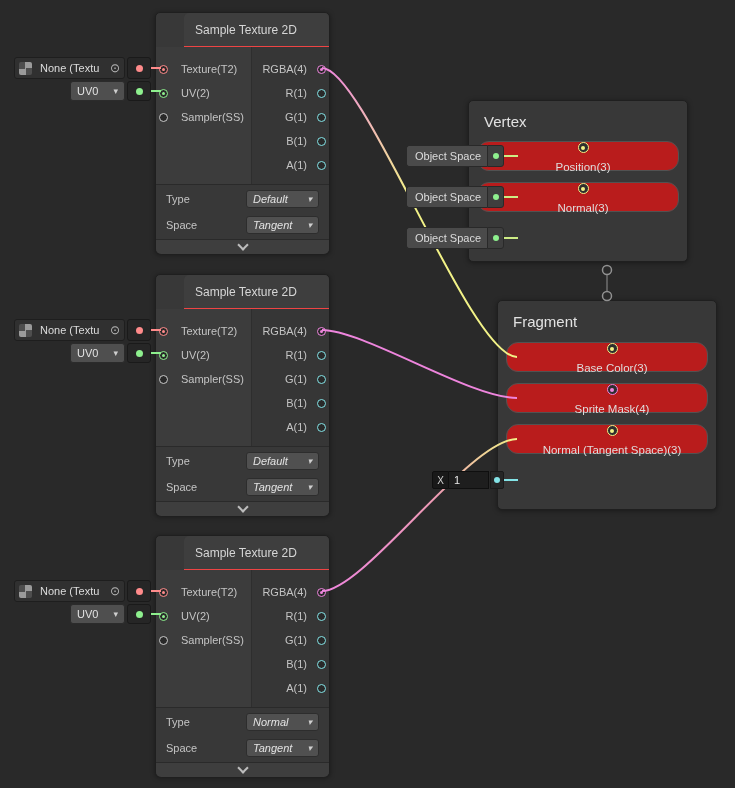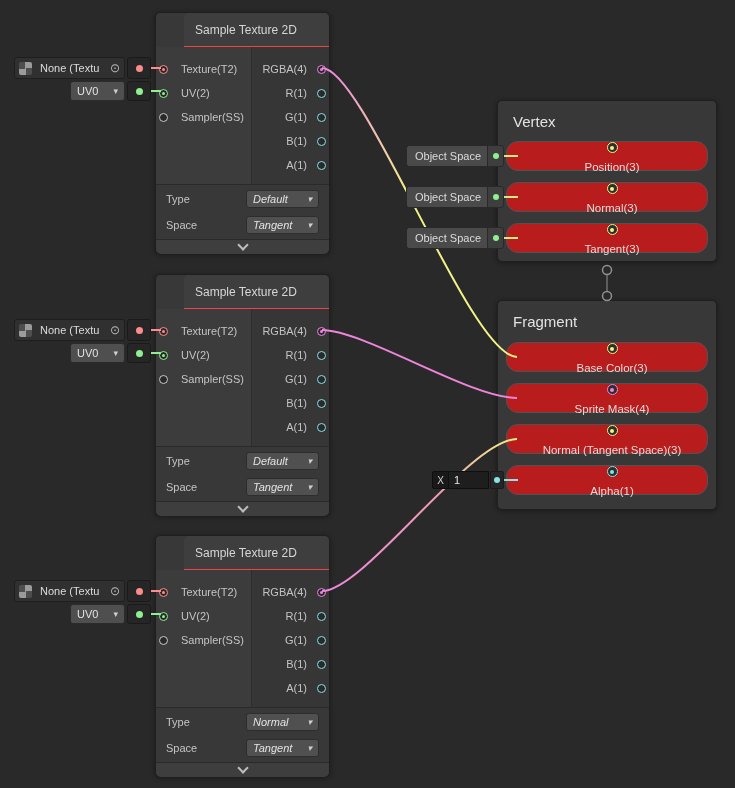--- a/index.html
+++ b/index.html
@@ -407,34 +407,30 @@
 <div class="ext" style="left:70px;top:604px">
   <div class="uvdrop">
     <span>UV0</span>
     <span class="arrow">▾</span>
   </div>
   <div class="portbox">
       <span class="dot t-v2"></span>
     </div>
 </div>
 
-<div class="node stack-node vertex-node" style="left:497px;top:100px">
+<div class="node stack-node vertex-node" style="left:468px;top:100px">
   <div class="stack-title">Vertex</div>
   <div class="blocks-v">
     <div class="block">
       <span class="port connected t-v3"></span>
       <span>Position(3)</span>
     </div>
     <div class="block">
       <span class="port connected t-v3"></span>
       <span>Normal(3)</span>
-    </div>
-    <div class="block">
-      <span class="port connected t-v3"></span>
-      <span>Tangent(3)</span>
     </div>
   </div>
 </div>
 
 <div class="chip" style="left:406px;top:145px">
   <div class="chip-body">Object Space</div>
   <div class="chip-port">
       <span class="dot t-v2"></span>
     </div>
 </div>
@@ -459,24 +455,20 @@
       <span>Base Color(3)</span>
     </div>
     <div class="block">
       <span class="port connected t-v4"></span>
       <span>Sprite Mask(4)</span>
     </div>
     <div class="block">
       <span class="port connected t-v3"></span>
       <span>Normal (Tangent Space)(3)</span>
     </div>
-    <div class="block">
-      <span class="port connected t-f1"></span>
-      <span>Alpha(1)</span>
-    </div>
   </div>
 </div>
 
 <div class="xfield" style="left:432px;top:471px">
   <span class="x-label">X</span>
   <span class="x-value">1</span>
   <div class="x-portbox">
       <span class="dot t-f1"></span>
     </div>
 </div>

